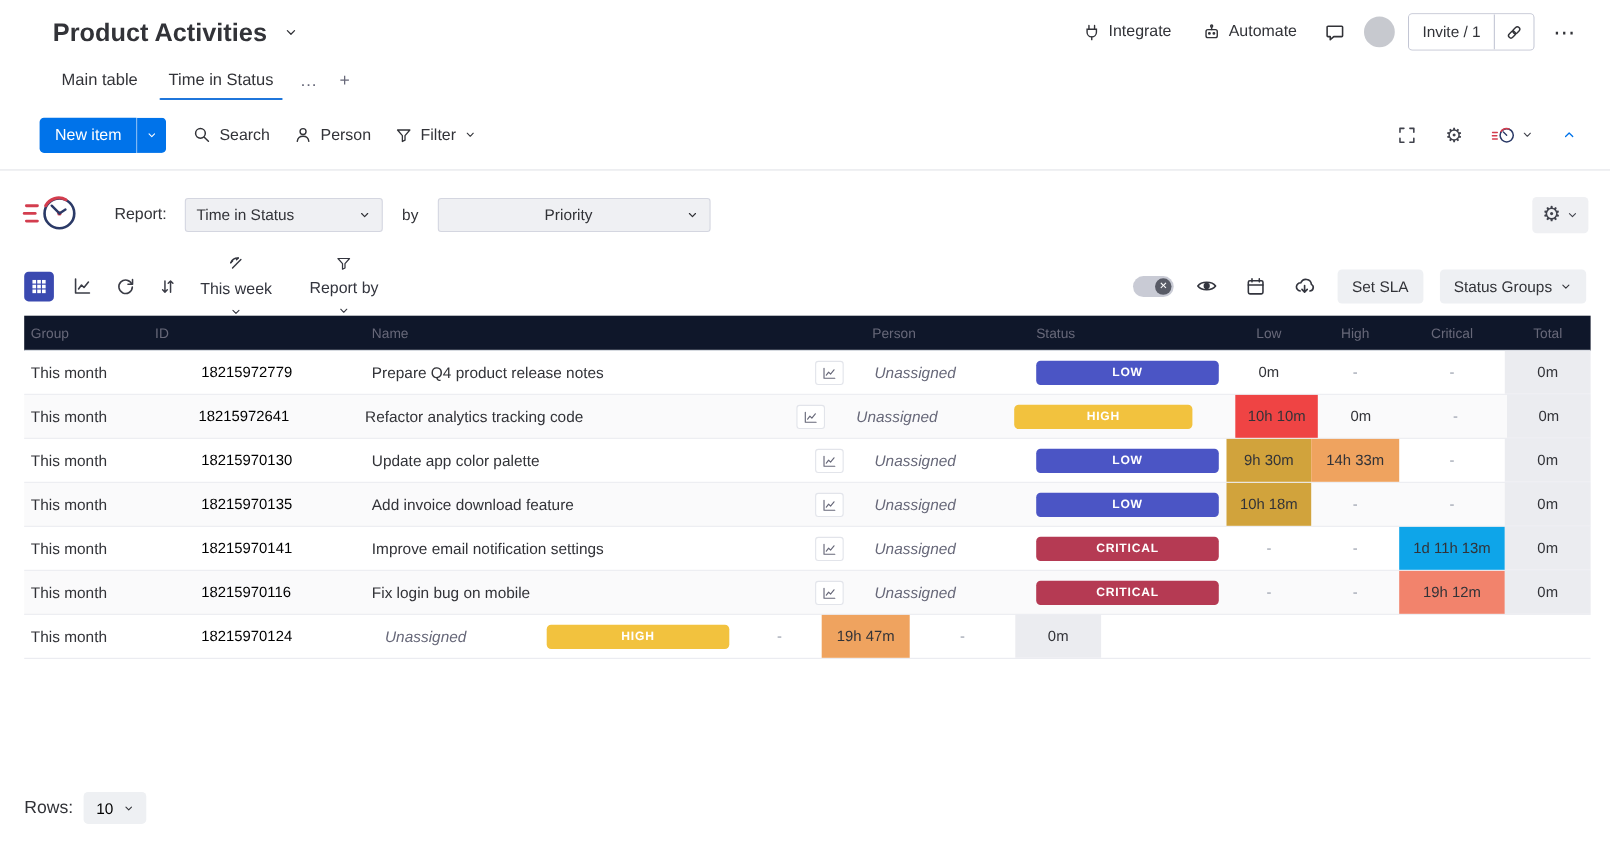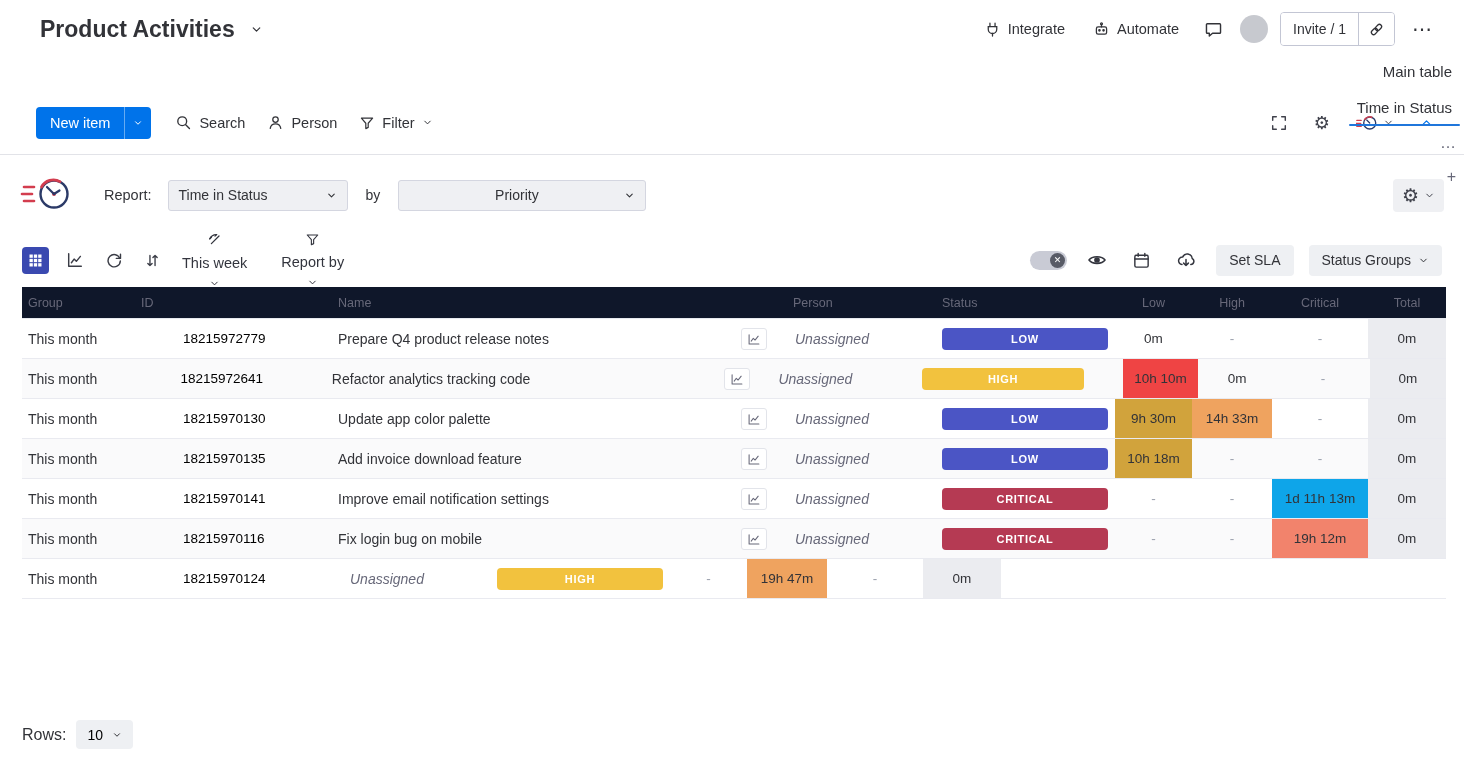--- a/index.html
+++ b/index.html
@@ -3,32 +3,32 @@
 <meta charset="utf-8">
 <style>
   * { box-sizing: border-box; margin: 0; padding: 0; }
   html,body { width:1464px; height:767px; overflow:hidden; }
   body { font-family:"Liberation Sans", sans-serif; background:#fff; color:#323338; }
   .screen { width:1464px; height:767px; display:flex; flex-direction:column; }
 
   
   .top { height:58px; display:flex; align-items:center; justify-content:space-between; padding:0 26px 0 40px; }
   .t-left { display:flex; align-items:center; gap:10px; }
-  .board-title { font-size:23px; font-weight:700; color:#323338; }
+  .board-title { font-size:23px; font-weight:700; color:#323338;margin-left:8px; }
   .t-right { display:flex; align-items:center; gap:12px; }
   .ghost { display:flex; align-items:center; gap:7px; background:none; border:none; font-size:14.5px; color:#323338; padding:6px 8px; border-radius:4px; font-family:inherit; cursor:pointer; }
   .icon-btn { background:none; border:none; padding:5px; color:#323338; display:flex; align-items:center; cursor:pointer; }
   .avatar { width:28px; height:28px; border-radius:50%; background:#c7c9cf; }
   .invite-group { display:flex; border:1px solid #c3c6d4; border-radius:4px; overflow:hidden; height:34px; }
   .invite-group > button { background:#fff; border:none; font-size:14px; font-family:inherit; display:flex; align-items:center; padding:0 12px; cursor:pointer; color:#323338; }
   .invite-group > button + button { border-left:1px solid #c3c6d4; padding:0 9px; }
   .dots { font-size:20px; letter-spacing:1px; color:#323338; }
 
   
-  .tabs { display:flex; align-items:flex-end; padding-left:44px; height:33px; gap:4px;flex-direction:column; }
+  .tabs { display:flex; align-items:flex-end; padding-left:44px; height:33px; gap:4px; }
   .tab { position:relative; background:none; border:none; font-family:inherit; font-size:15px; color:#323338; padding:5px 12px 10px; cursor:pointer; }
   .tab.active::after { content:""; position:absolute; left:4px; right:4px; bottom:0; height:2px; background:#1f76db; border-radius:2px; }
   .tab-extra { background:none; border:none; color:#676879; font-size:16px; padding:4px 8px 8px; cursor:pointer; font-family:inherit; }
 
   
   .toolbar { height:63px; display:flex; align-items:center; gap:6px; padding:0 26px 0 36px; }
   .split { display:flex; }
   .split-main { height:32px; background:#0073ea; color:#fff; border:none; border-radius:4px 0 0 4px; padding:0 14px; font-size:14.5px; font-family:inherit; cursor:pointer; }
   .split-arrow { width:27px; height:32px; background:#0073ea; color:#fff; border:none; border-left:1px solid rgba(255,255,255,.4); border-radius:0 4px 4px 0; display:flex; align-items:center; justify-content:center; cursor:pointer; }
   .tb-right { margin-left:auto; display:flex; align-items:center; gap:16px; color:#40424c; }

